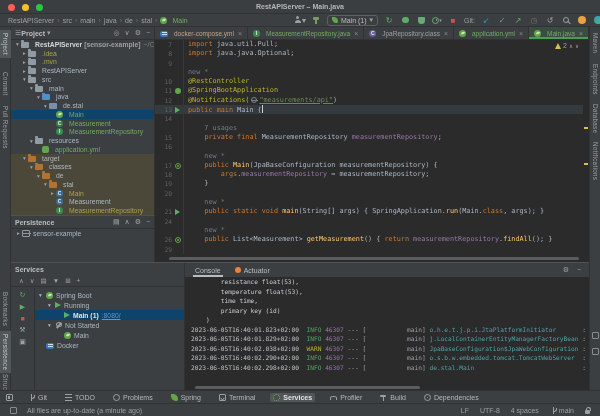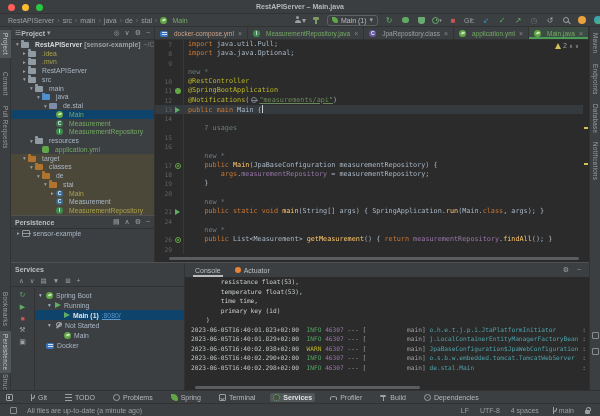--- a/index.html
+++ b/index.html
@@ -411,21 +411,21 @@
         <div class="crow"><span class="lnum">7</span><span class="gut"></span><span class="ctext"><span class="c-k">import</span><span class="c-p"> java.util.Pull;</span></span></div>
         <div class="crow"><span class="lnum">8</span><span class="gut"></span><span class="ctext"><span class="c-k">import</span><span class="c-p"> java.java.Optional;</span></span></div>
         <div class="crow"><span class="lnum">9</span><span class="gut"></span><span class="ctext"></span></div>
         <div class="crow"><span class="lnum"></span><span class="gut"></span><span class="ctext c-inlay">new *</span></div>
         <div class="crow"><span class="lnum">10</span><span class="gut"></span><span class="ctext"><span class="c-a">@RestController</span></span></div>
         <div class="crow"><span class="lnum">11</span><span class="gut"><span class="g-spring"></span></span><span class="ctext"><span class="c-a">@SpringBootApplication</span></span></div>
         <div class="crow"><span class="lnum">12</span><span class="gut"></span><span class="ctext"><span class="c-a">@Notifications</span><span class="c-p">(</span><span class="url-ic"></span><span class="c-u">"measurements/api"</span><span class="c-p">)</span></span></div>
         <div class="crow hl"><span class="lnum">13</span><span class="gut"><span class="g-run"></span></span><span class="ctext"><span class="c-k">public main</span><span class="c-p"> Main </span><span class="c-p">{</span><span class="caret"></span></span></div>
         <div class="crow"><span class="lnum">14</span><span class="gut"></span><span class="ctext"></span></div>
         <div class="crow"><span class="lnum"></span><span class="gut"></span><span class="ctext c-inlay">    7 usages</span></div>
-        <div class="crow"><span class="lnum">15</span><span class="gut"></span></div>
+        <div class="crow"><span class="lnum">15</span><span class="gut"></span><span class="ctext"><span class="c-p">    </span><span class="c-k">private final</span><span class="c-p"> MeasurementRepository </span><span class="c-f">measurementRepository</span><span class="c-p">;</span></span></div>
         <div class="crow"><span class="lnum">16</span><span class="gut"></span><span class="ctext"></span></div>
         <div class="crow"><span class="lnum"></span><span class="gut"></span><span class="ctext c-inlay">    new *</span></div>
         <div class="crow"><span class="lnum">17</span><span class="gut"><span class="g-bean"></span></span><span class="ctext"><span class="c-p">    </span><span class="c-k">public</span><span class="c-p"> </span><span class="c-m">Main</span><span class="c-p">(JpaBaseConfiguration measurementRepository) {</span></span></div>
         <div class="crow"><span class="lnum">18</span><span class="gut"></span><span class="ctext"><span class="c-p">        </span><span class="c-k">args</span><span class="c-p">.</span><span class="c-f">measurementRepository</span><span class="c-p"> = measurementRepository;</span></span></div>
         <div class="crow"><span class="lnum">19</span><span class="gut"></span><span class="ctext"><span class="c-p">    }</span></span></div>
         <div class="crow"><span class="lnum">20</span><span class="gut"></span><span class="ctext"></span></div>
         <div class="crow"><span class="lnum"></span><span class="gut"></span><span class="ctext c-inlay">    new *</span></div>
         <div class="crow"><span class="lnum">21</span><span class="gut"><span class="g-run"></span></span><span class="ctext"><span class="c-p">    </span><span class="c-k">public static void</span><span class="c-p"> </span><span class="c-m">main</span><span class="c-p">(String[] args) { SpringApplication.</span><span class="c-m">run</span><span class="c-p">(Main.</span><span class="c-k">class</span><span class="c-p">, args); }</span></span></div>
         <div class="crow"><span class="lnum">24</span><span class="gut"></span><span class="ctext"></span></div>
         <div class="crow"><span class="lnum"></span><span class="gut"></span><span class="ctext c-inlay">    new *</span></div>

